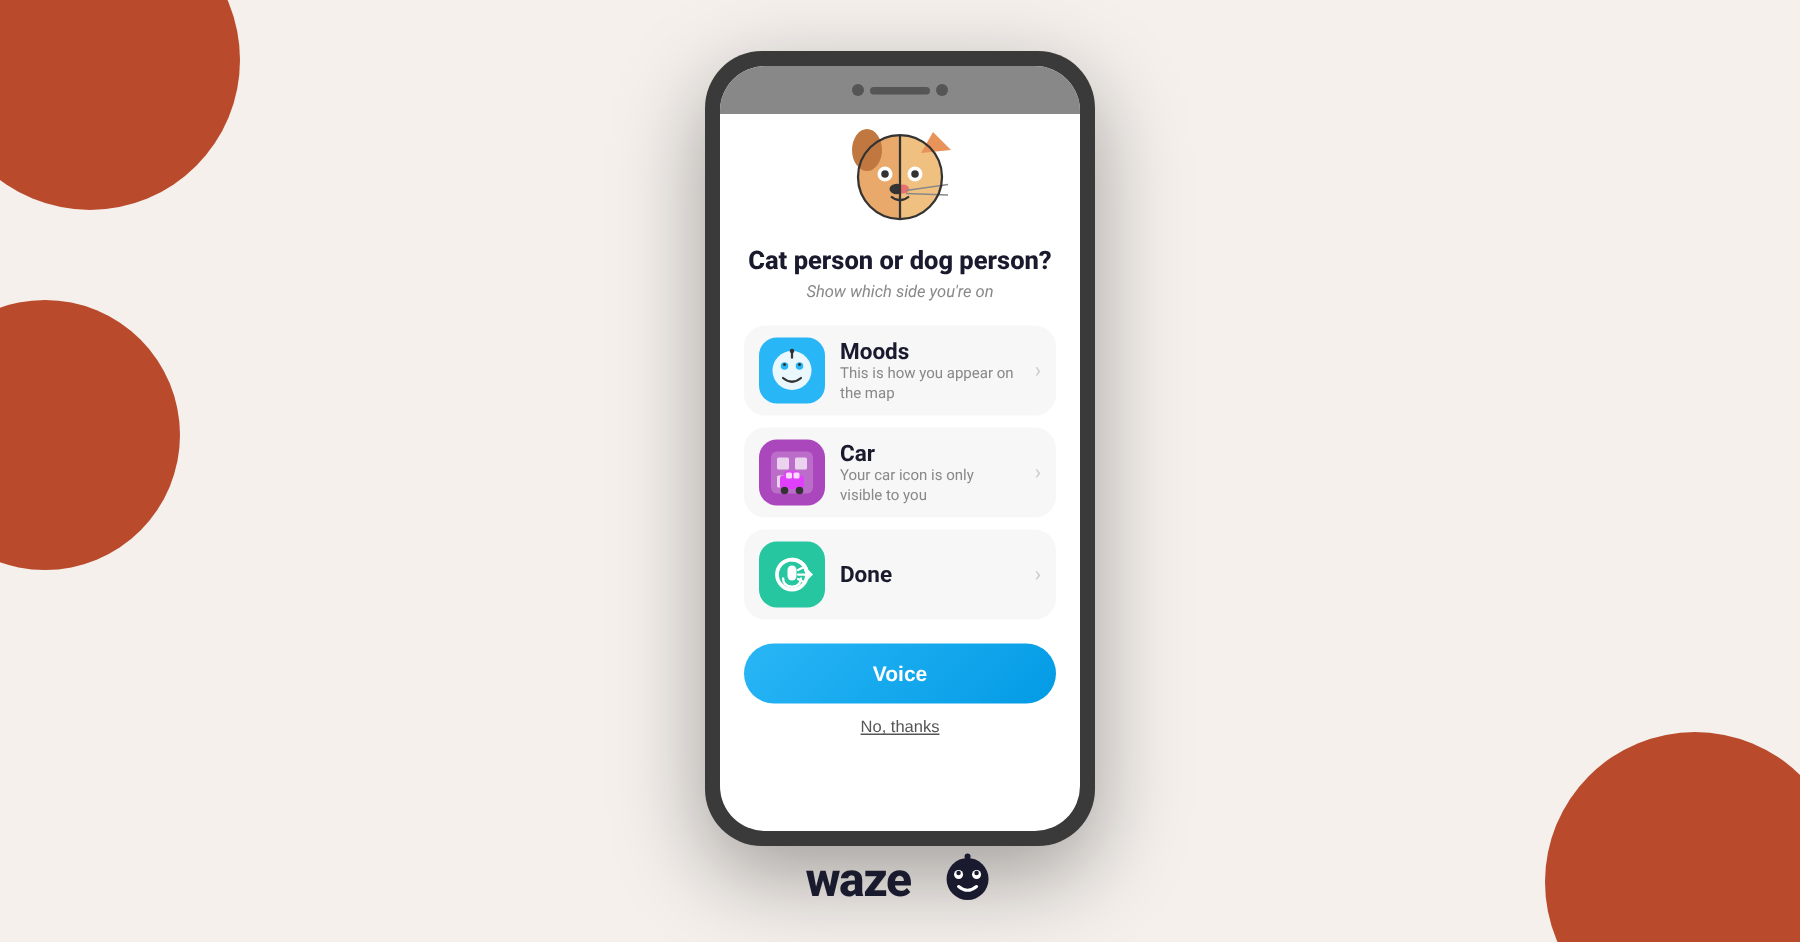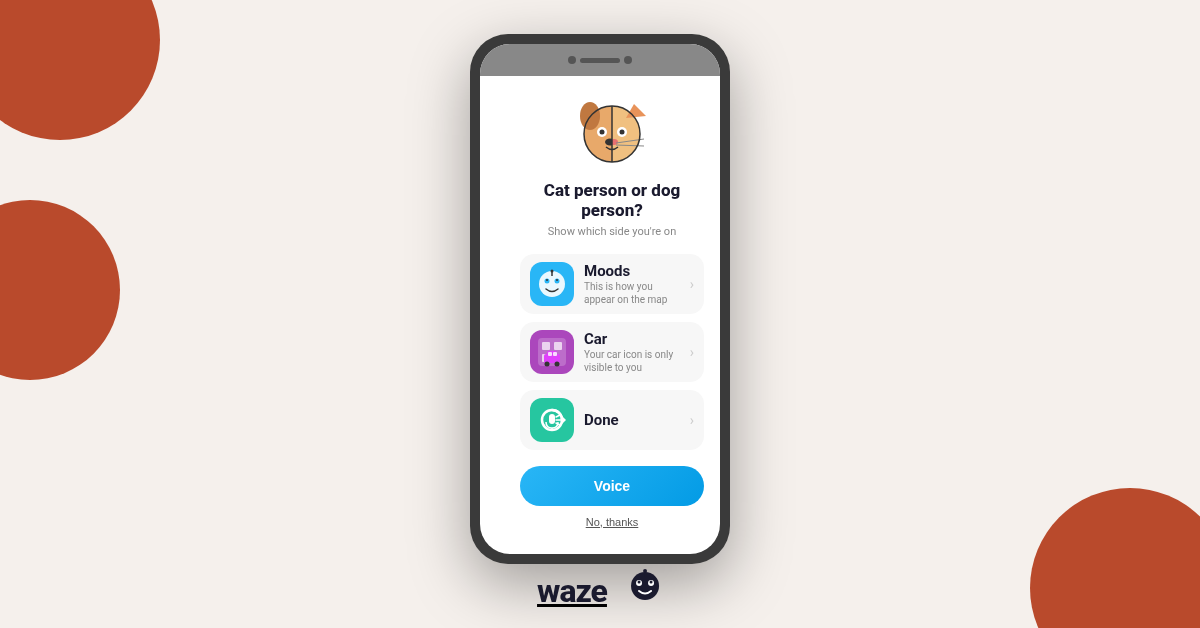--- a/index.html
+++ b/index.html
@@ -44,23 +44,22 @@
       right: -30px;
     }
 
     
     .waze-logo {
       position: absolute;
       bottom: 18px;
       left: 50%;
       transform: translateX(-50%);
       display: flex;
-      align-items: flex-end;
+      align-items: flex-start;
       gap: 20px;
-      text-decoration: underline;
     }
 
     .waze-logo-text {
       font-size: 32px;
       font-weight: 800;
       color: #1a1a2e;
       letter-spacing: -1px;
     }
 
     .waze-logo-face {
@@ -113,23 +112,22 @@
       background: #555;
       border-radius: 3px;
     }
 
     
     .screen-content {
       flex: 1;
       display: flex;
       flex-direction: column;
       align-items: center;
-      padding: 20px 16px 16px;
+      padding: 4px 16px 16px;
       overflow: hidden;
-      margin-left: 24px;
     }
 
     
     .pet-icon {
       width: 72px;
       height: 72px;
       margin-bottom: 12px;
       position: relative;
     }
 
@@ -146,20 +144,21 @@
       text-align: center;
       margin-bottom: 4px;
       line-height: 1.2;
     }
 
     .screen-subtitle {
       font-size: 11px;
       color: #888;
       text-align: center;
       margin-bottom: 16px;
+      font-style: italic;
     }
 
     
     .menu-items {
       width: 100%;
       display: flex;
       flex-direction: column;
       gap: 8px;
       margin-bottom: 16px;
     }

